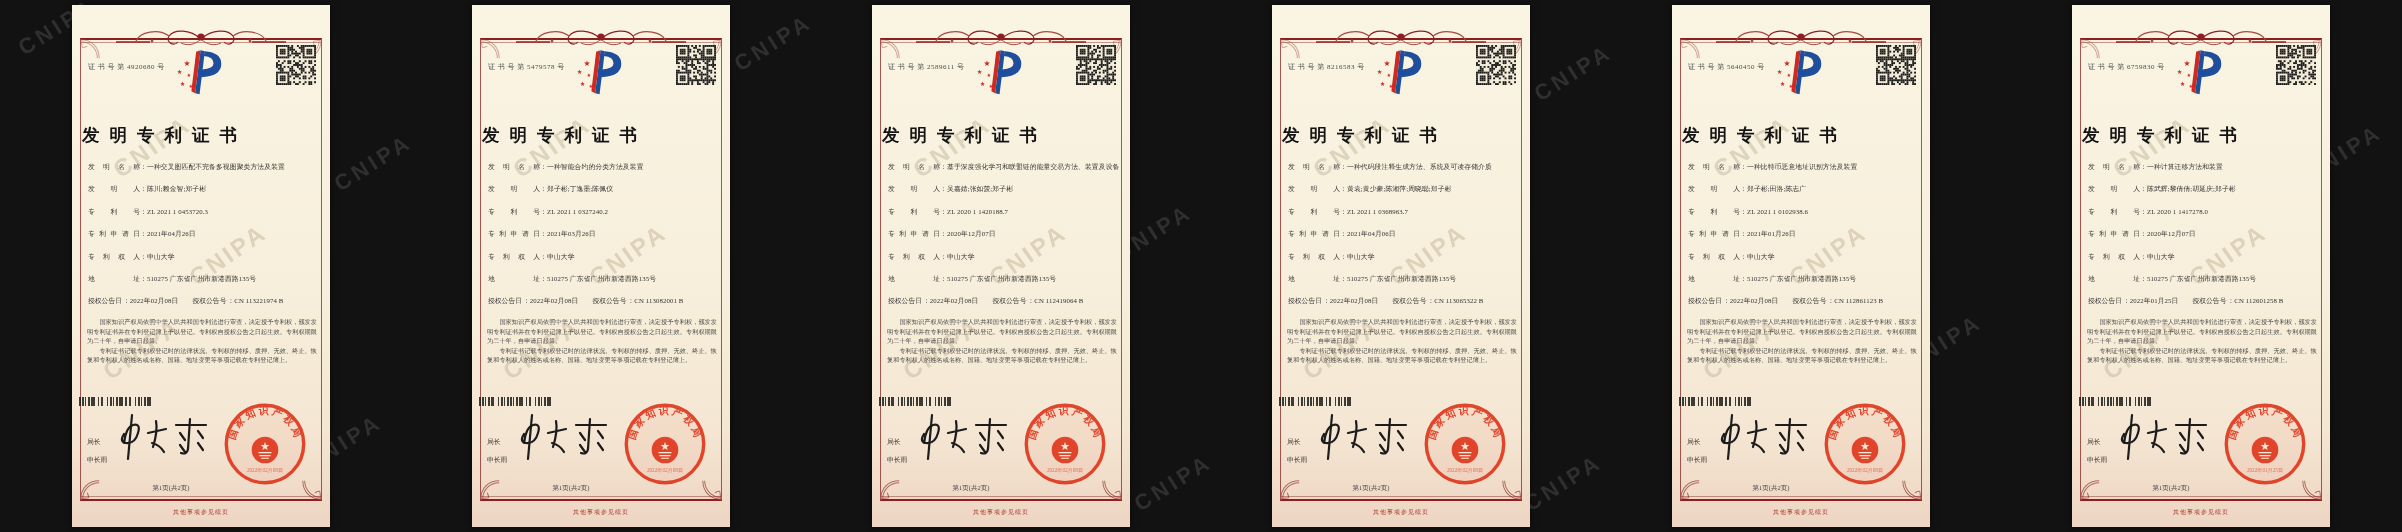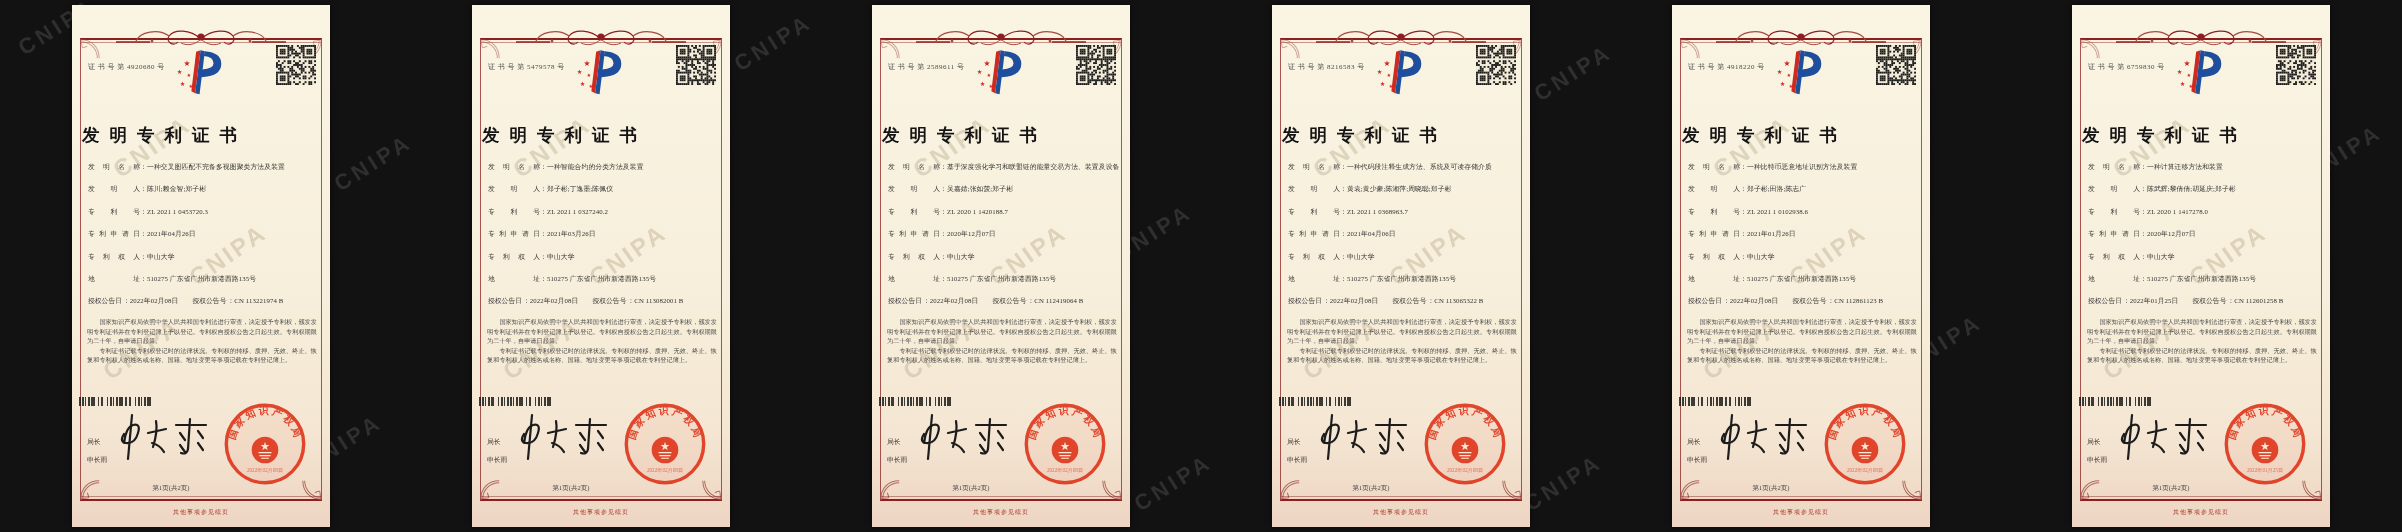--- a/index.html
+++ b/index.html
@@ -1507,21 +1507,21 @@
       <svg class="corner c-bl" viewBox="0 0 24 24">
           <path d="M2,22 C2,10 10,2 22,2 M4,22 C4,12 12,4 22,4 M2,22 c7,-3 11,2 7,-7" fill="none" stroke="#a2564b" stroke-width="1.1"></path>
         </svg>
       <svg class="corner c-br" viewBox="0 0 24 24">
           <path d="M2,22 C2,10 10,2 22,2 M4,22 C4,12 12,4 22,4 M2,22 c7,-3 11,2 7,-7" fill="none" stroke="#a2564b" stroke-width="1.1"></path>
         </svg>
     </div>
 
     <div class="cert-no">
       <span>证 书 号 第</span>
-      <span>4918220</span>
+      <span>5640450</span>
       <span>号</span>
     </div>
 
     <svg class="logo" width="58" height="58" viewBox="0 0 60 60">
       <polygon points="25,9 29.5,7.5 24,52 20,50" fill="#cf2a1e"></polygon>
       <polygon points="29.5,7.5 34,8.5 28.5,53 24,52" fill="#1e4e9c"></polygon>
       <path d="M34,8.5 q17,1.5 17,13 q0,13 -21,14 l1,-8 q12,-1 12,-6.5 q0,-6.5 -10,-7.5 z" fill="#1e4e9c"></path>
       <text x="12" y="24" font-size="8" fill="#cf2a1e">★</text>
       <text x="5" y="32" font-size="6.5" fill="#cf2a1e">★</text>
       <text x="15" y="35" font-size="5.5" fill="#cf2a1e">★</text>

